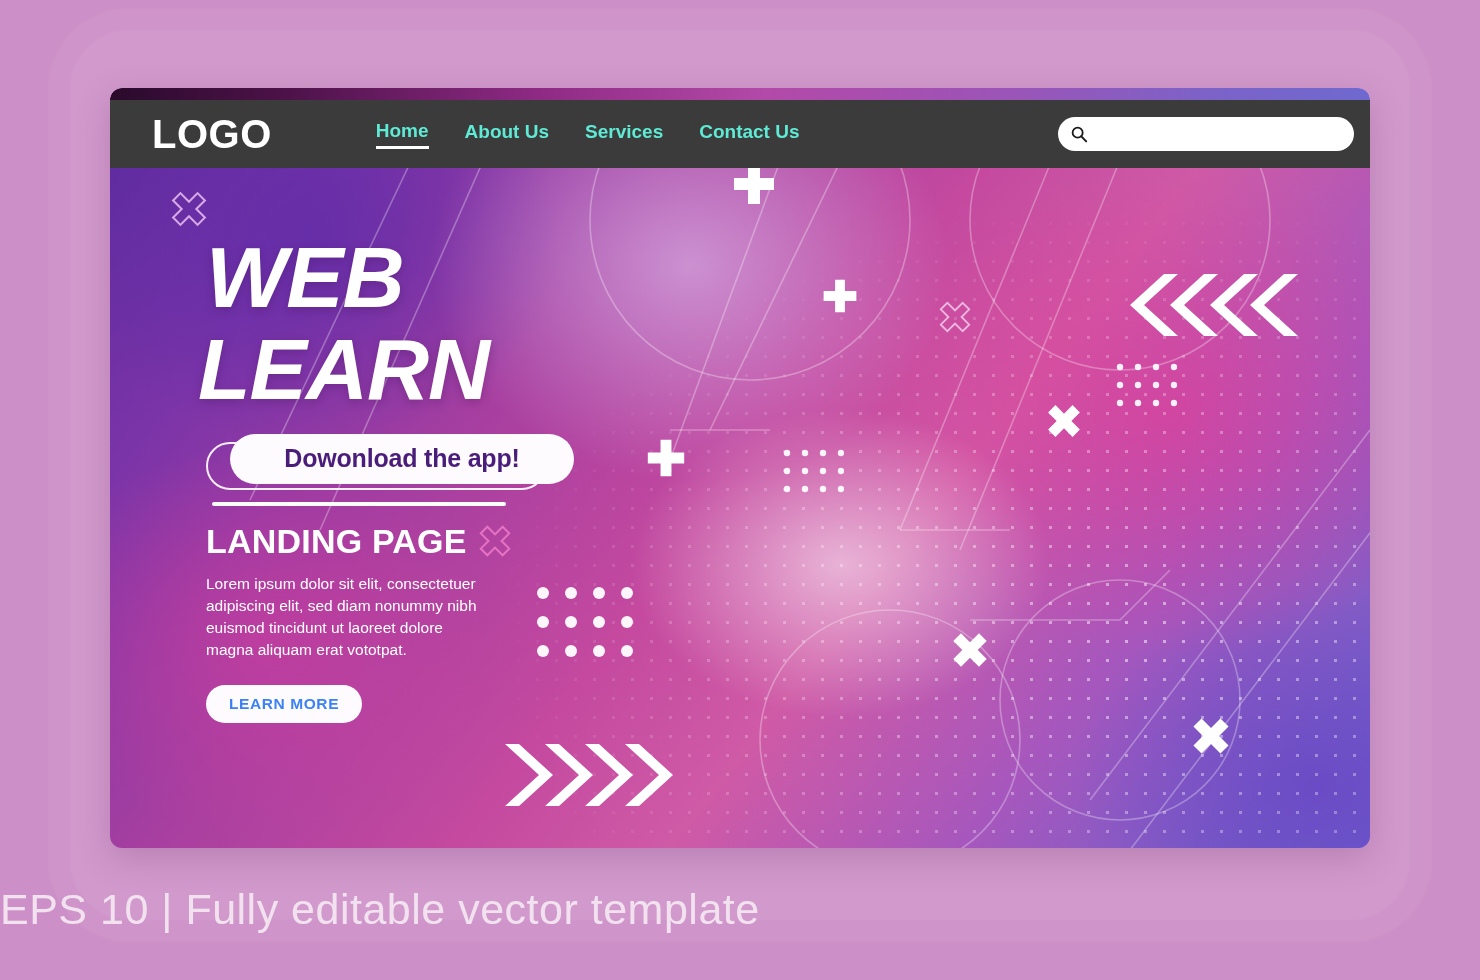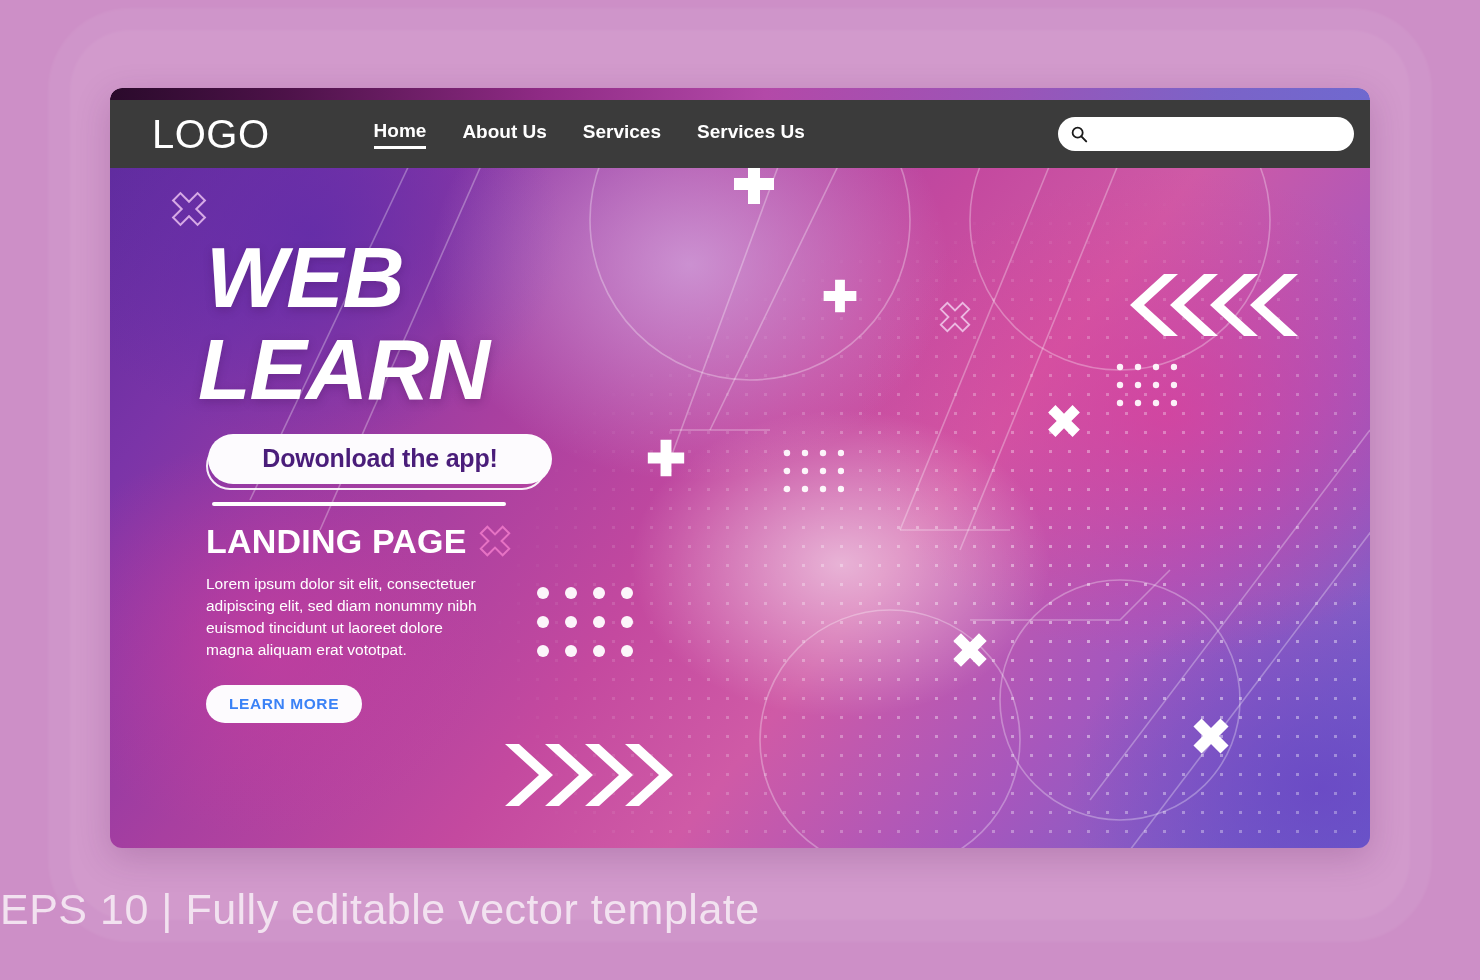--- a/index.html
+++ b/index.html
@@ -56,33 +56,33 @@
     position: absolute; left: 0; top: 12px;
     width: 100%; height: 68px;
     background: #3b3b3b;
     display: flex;
     align-items: center;
     z-index: 8;
   }
   #logo {
     color: #ffffff;
     font-size: 40px;
-    font-weight: 400;
+    font-weight: 700;
     letter-spacing: 0.5px;
     margin-left: 42px;
     font-family: "Liberation Sans", sans-serif;
   }
   #nav-links {
     display: flex;
     align-items: center;
     gap: 36px;
     margin-left: 104px;
   }
   .nav-link {
-    color: #ffffff;
+    color: #5eead4;
     font-size: 19px;
     font-weight: 700;
     white-space: nowrap;
     padding-bottom: 4px;
     cursor: pointer;
   }
   .nav-link.active { border-bottom: 3px solid #ffffff; }
 
   #search-wrap {
     position: absolute;
@@ -164,21 +164,21 @@
   }
   #download-outline {
     position: absolute;
     left: 0; top: 8px;
     width: 340px; height: 48px;
     border: 2px solid rgba(255,255,255,0.92);
     border-radius: 26px;
   }
   #download-pill {
     position: absolute;
-    left: 2px; top: 0;
+    left: 24px; top: 0;
     width: 344px; height: 50px;
     background: #fdfbfe;
     border-radius: 25px;
     display: flex; align-items: center; justify-content: center;
     color: #4a1d7a;
     font-size: 25px; font-weight: 700;
     letter-spacing: -0.2px;
     cursor: pointer;
   }
   #hero-rule {
@@ -395,21 +395,21 @@
 
     </div>
 
     <div id="navbar">
       <div id="logo">LOGO</div>
 
       <nav id="nav-links">
         <span class="nav-link active">Home</span>
         <span class="nav-link">About Us</span>
         <span class="nav-link">Services</span>
-        <span class="nav-link">Services Us</span>
+        <span class="nav-link">Contact Us</span>
       </nav>
 
       <div id="search-wrap">
         <svg id="search-icon" width="18" height="18" viewBox="0 0 20 20">
           <circle cx="8.5" cy="8.5" r="5.6" fill="none" stroke="#1b1b1b" stroke-width="2"></circle>
           <line x1="12.6" y1="12.6" x2="18" y2="18.2" stroke="#1b1b1b" stroke-width="2.2" stroke-linecap="round"></line>
         </svg>
         <input id="search-input" type="text" placeholder="" style="">
       </div>
     </div>

